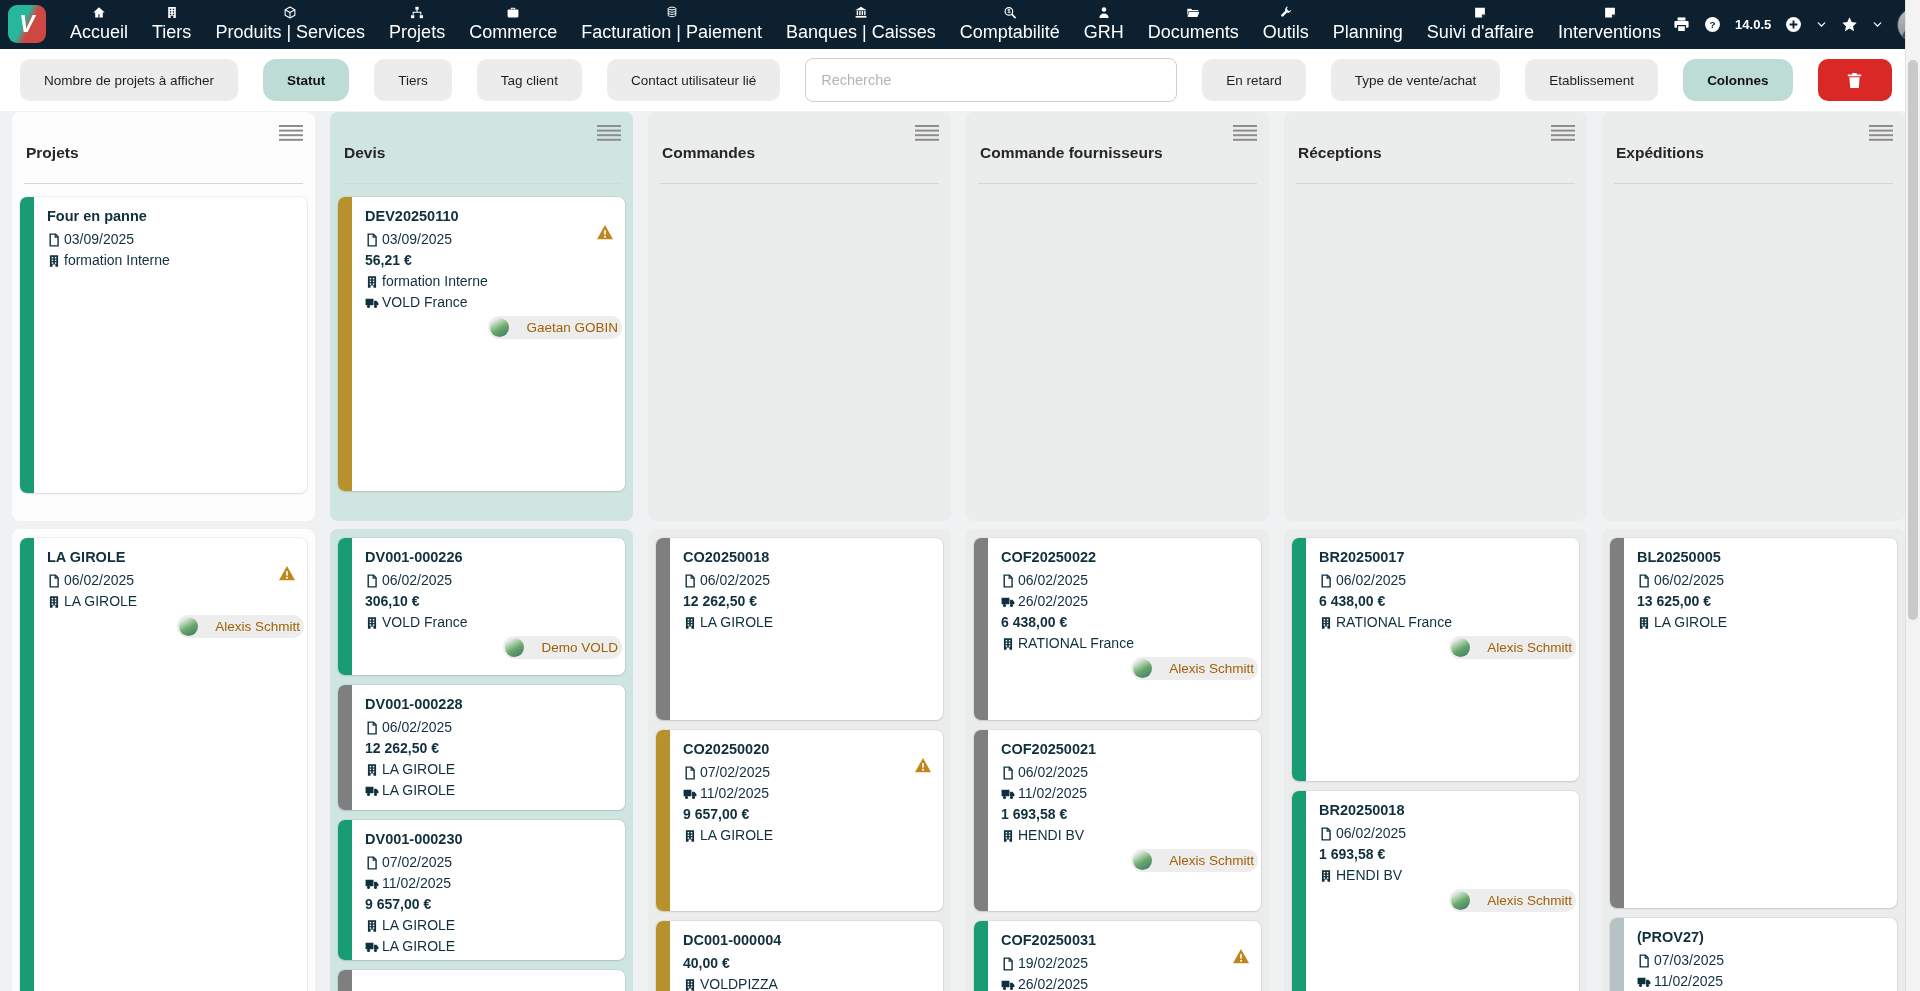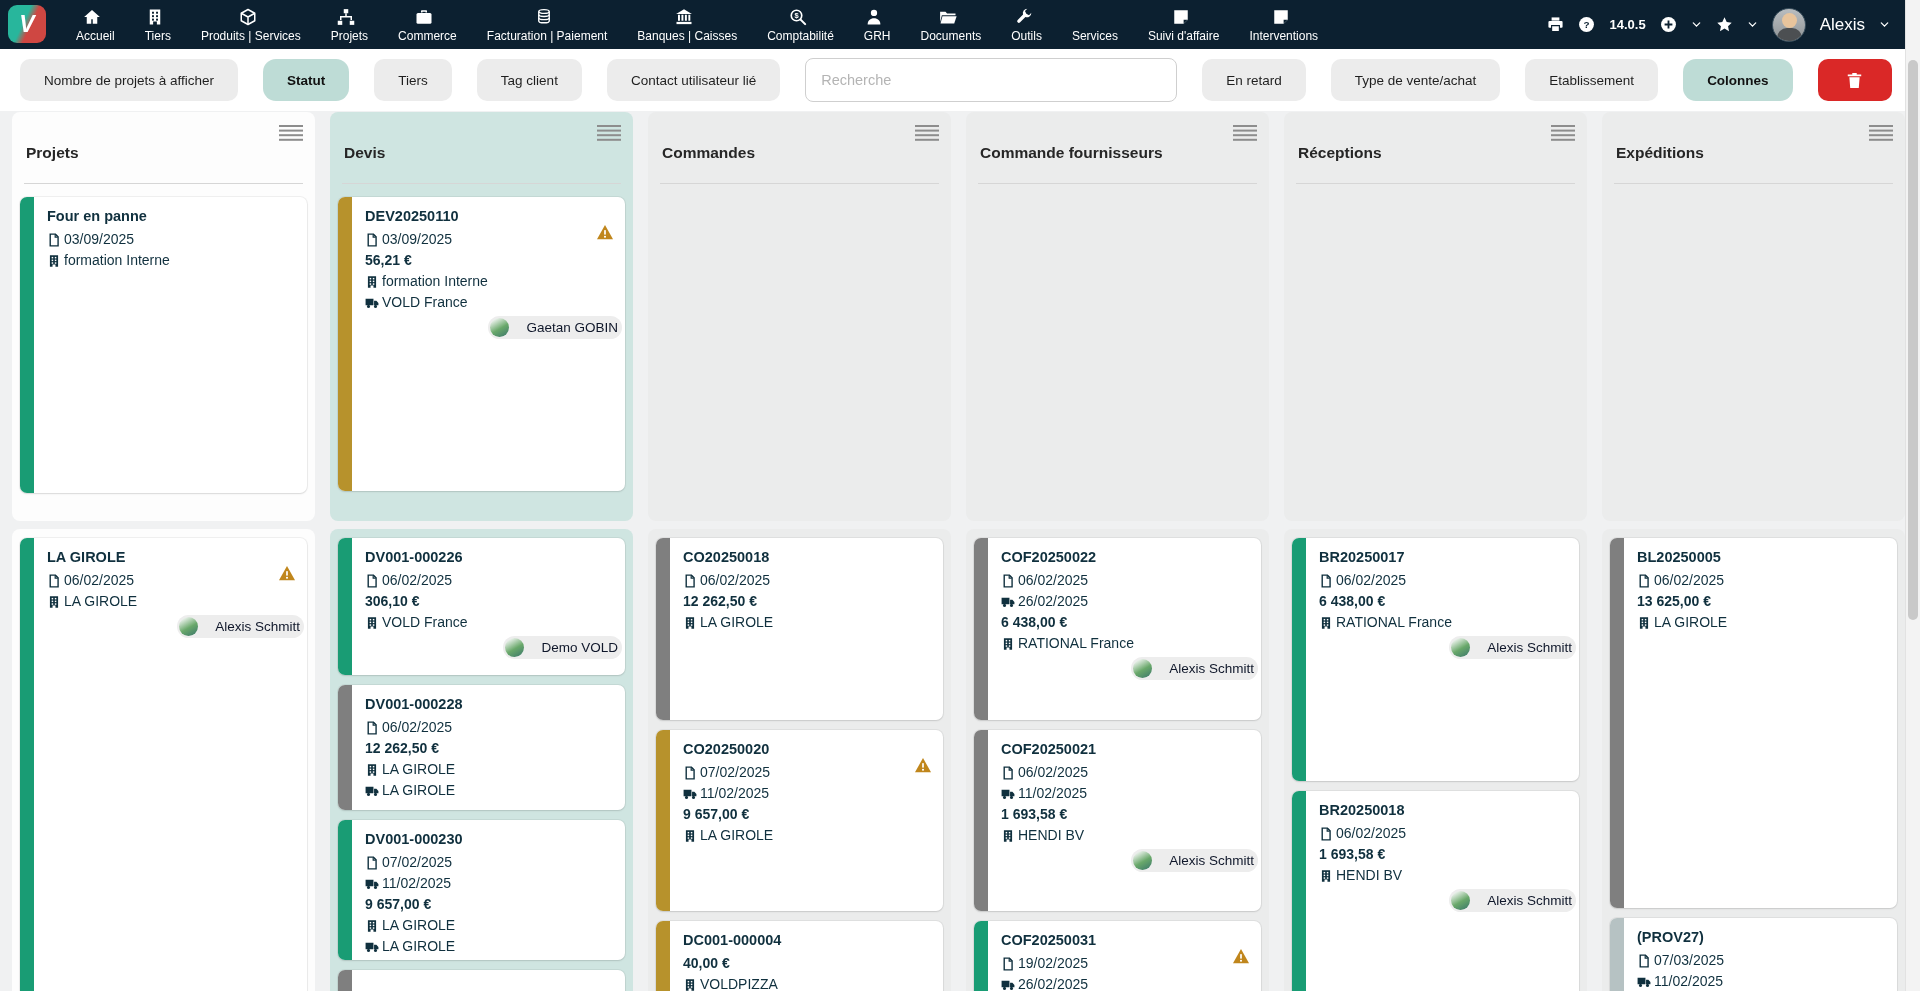--- a/index.html
+++ b/index.html
@@ -13,21 +13,21 @@
   .navbar { height:49px; background:#0c2030; display:flex; align-items:stretch; color:#fff; }
   .logo {
     width:38px; height:38px; margin:5px 12px 0 8px; border-radius:9px;
     background:linear-gradient(115deg,#28b69c 42%,#cf4742 58%);
     display:flex; align-items:center; justify-content:center;
     font-weight:bold; font-style:italic; font-size:23px; color:#fff; flex:none;
   }
   .nav-item { display:flex; flex-direction:column; align-items:center; justify-content:flex-end;
     padding:6px 12px 6px; cursor:pointer; }
   .nico { width:18px; height:18px; margin-bottom:3px; color:#fff; }
-  .nlabel { font-size:12px; white-space:nowrap;margin-left:6px; }
+  .nlabel { font-size:18px; white-space:nowrap; }
   .nav-right { margin-left:auto; display:flex; align-items:center; gap:14px; padding-right:30px; }
   .rico { width:17px; height:17px; color:#fff; }
   .version { font-size:13px; font-weight:bold; }
   .chev { width:11px; height:11px; color:#fff; }
   .user-avatar { width:34px; height:34px; border-radius:50%; overflow:hidden; flex:none;
     background:linear-gradient(180deg,#b9bdc0 0%,#8e9396 100%); position:relative; border:1px solid #3d5260;}
   .user-avatar .head { position:absolute; left:9px; top:4px; width:15px; height:15px; border-radius:50%; background:#e8c49c; }
   .user-avatar .bodyp { position:absolute; left:4px; top:19px; width:25px; height:16px; border-radius:10px 10px 0 0; background:#4c4f52; }
   .username { font-size:17px; }
 
@@ -68,21 +68,21 @@
   .ac-gold   .accent { background:#b7922c; }
   .ac-gray   .accent { background:#7f7f7f; }
   .ac-silver .accent { background:#b6c2c3; }
   .ctitle { font-weight:bold; font-size:14.5px; color:#10303e; margin-bottom:3px; line-height:20px; }
   .cline { display:flex; align-items:center; gap:3px; font-size:14px; color:#10303e; line-height:21px; }
   .cline.bold { font-weight:bold; }
   .cico { width:14px; height:14px; flex:none; color:#10303e; }
   .warn { position:absolute; top:27px; right:11px; width:18px; height:17px; }
   .chiprow { display:flex; justify-content:flex-end; margin:3px -7px 2px 0; }
   .chip { display:flex; align-items:center; gap:17px; background:#ededed; border-radius:12px;
-    padding:2px 4px 2px 2px; font-size:13.5px; color:#0f172a; white-space:nowrap; }
+    padding:2px 4px 2px 2px; font-size:13.5px; color:#a16207; white-space:nowrap; }
   .cav { width:19px; height:19px; border-radius:50%; flex:none;
     background:linear-gradient(150deg,#e6efe7 15%,#69a86a 55%,#39756b); }
 
   
   .h296{height:296px}.h294{height:294px}.h560{height:560px}.h137{height:137px}
   .h145{height:125px}.h140{height:140px}.h36{height:36px}.h182{height:182px}
   .h181{height:181px}.h160{height:160px}.h243{height:243px}.h260{height:260px}
   .h370{height:370px}.h150{height:150px}
 
   
@@ -284,21 +284,21 @@
       </svg>
       <span class="nlabel">Documents</span>
     </div>
   <div class="nav-item">
       <svg class="nico">
         <use href="#i-wrench"></use>
       </svg>
       <span class="nlabel">Outils</span>
     </div>
   <div class="nav-item">
-      <span class="nlabel">Services</span>
+      <span class="nlabel">Planning</span>
     </div>
   <div class="nav-item">
       <svg class="nico">
         <use href="#i-note"></use>
       </svg>
       <span class="nlabel">Suivi d'affaire</span>
     </div>
   <div class="nav-item">
       <svg class="nico">
         <use href="#i-note"></use>

